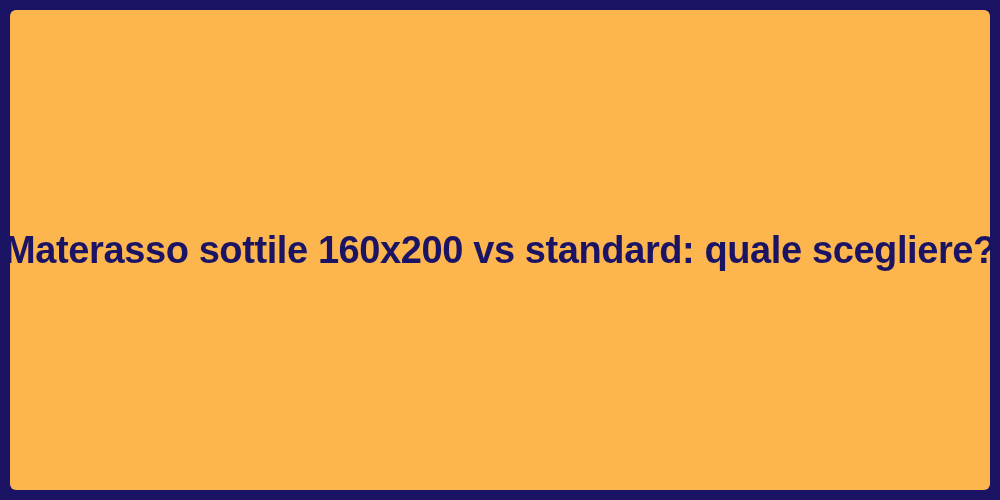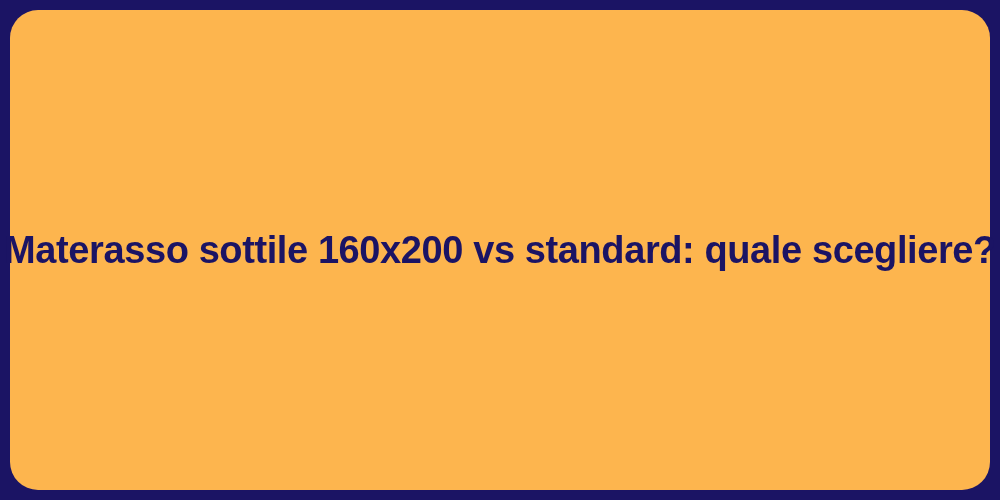--- a/index.html
+++ b/index.html
@@ -24,21 +24,21 @@
     background: #1B1464;
     padding: 10px;
   }
 
   
   #banner-card {
     box-sizing: border-box;
     width: 100%;
     height: 100%;
     background: #FDB54E;
-    border-radius: 28px;
+    border-radius: 6px;
     display: flex;
     align-items: center;
     justify-content: center;
     padding: 0 24px;
   }
 
   #banner-title {
     margin: 0;
     font-family: "Liberation Sans", "DejaVu Sans", sans-serif;
     font-size: 38px;

